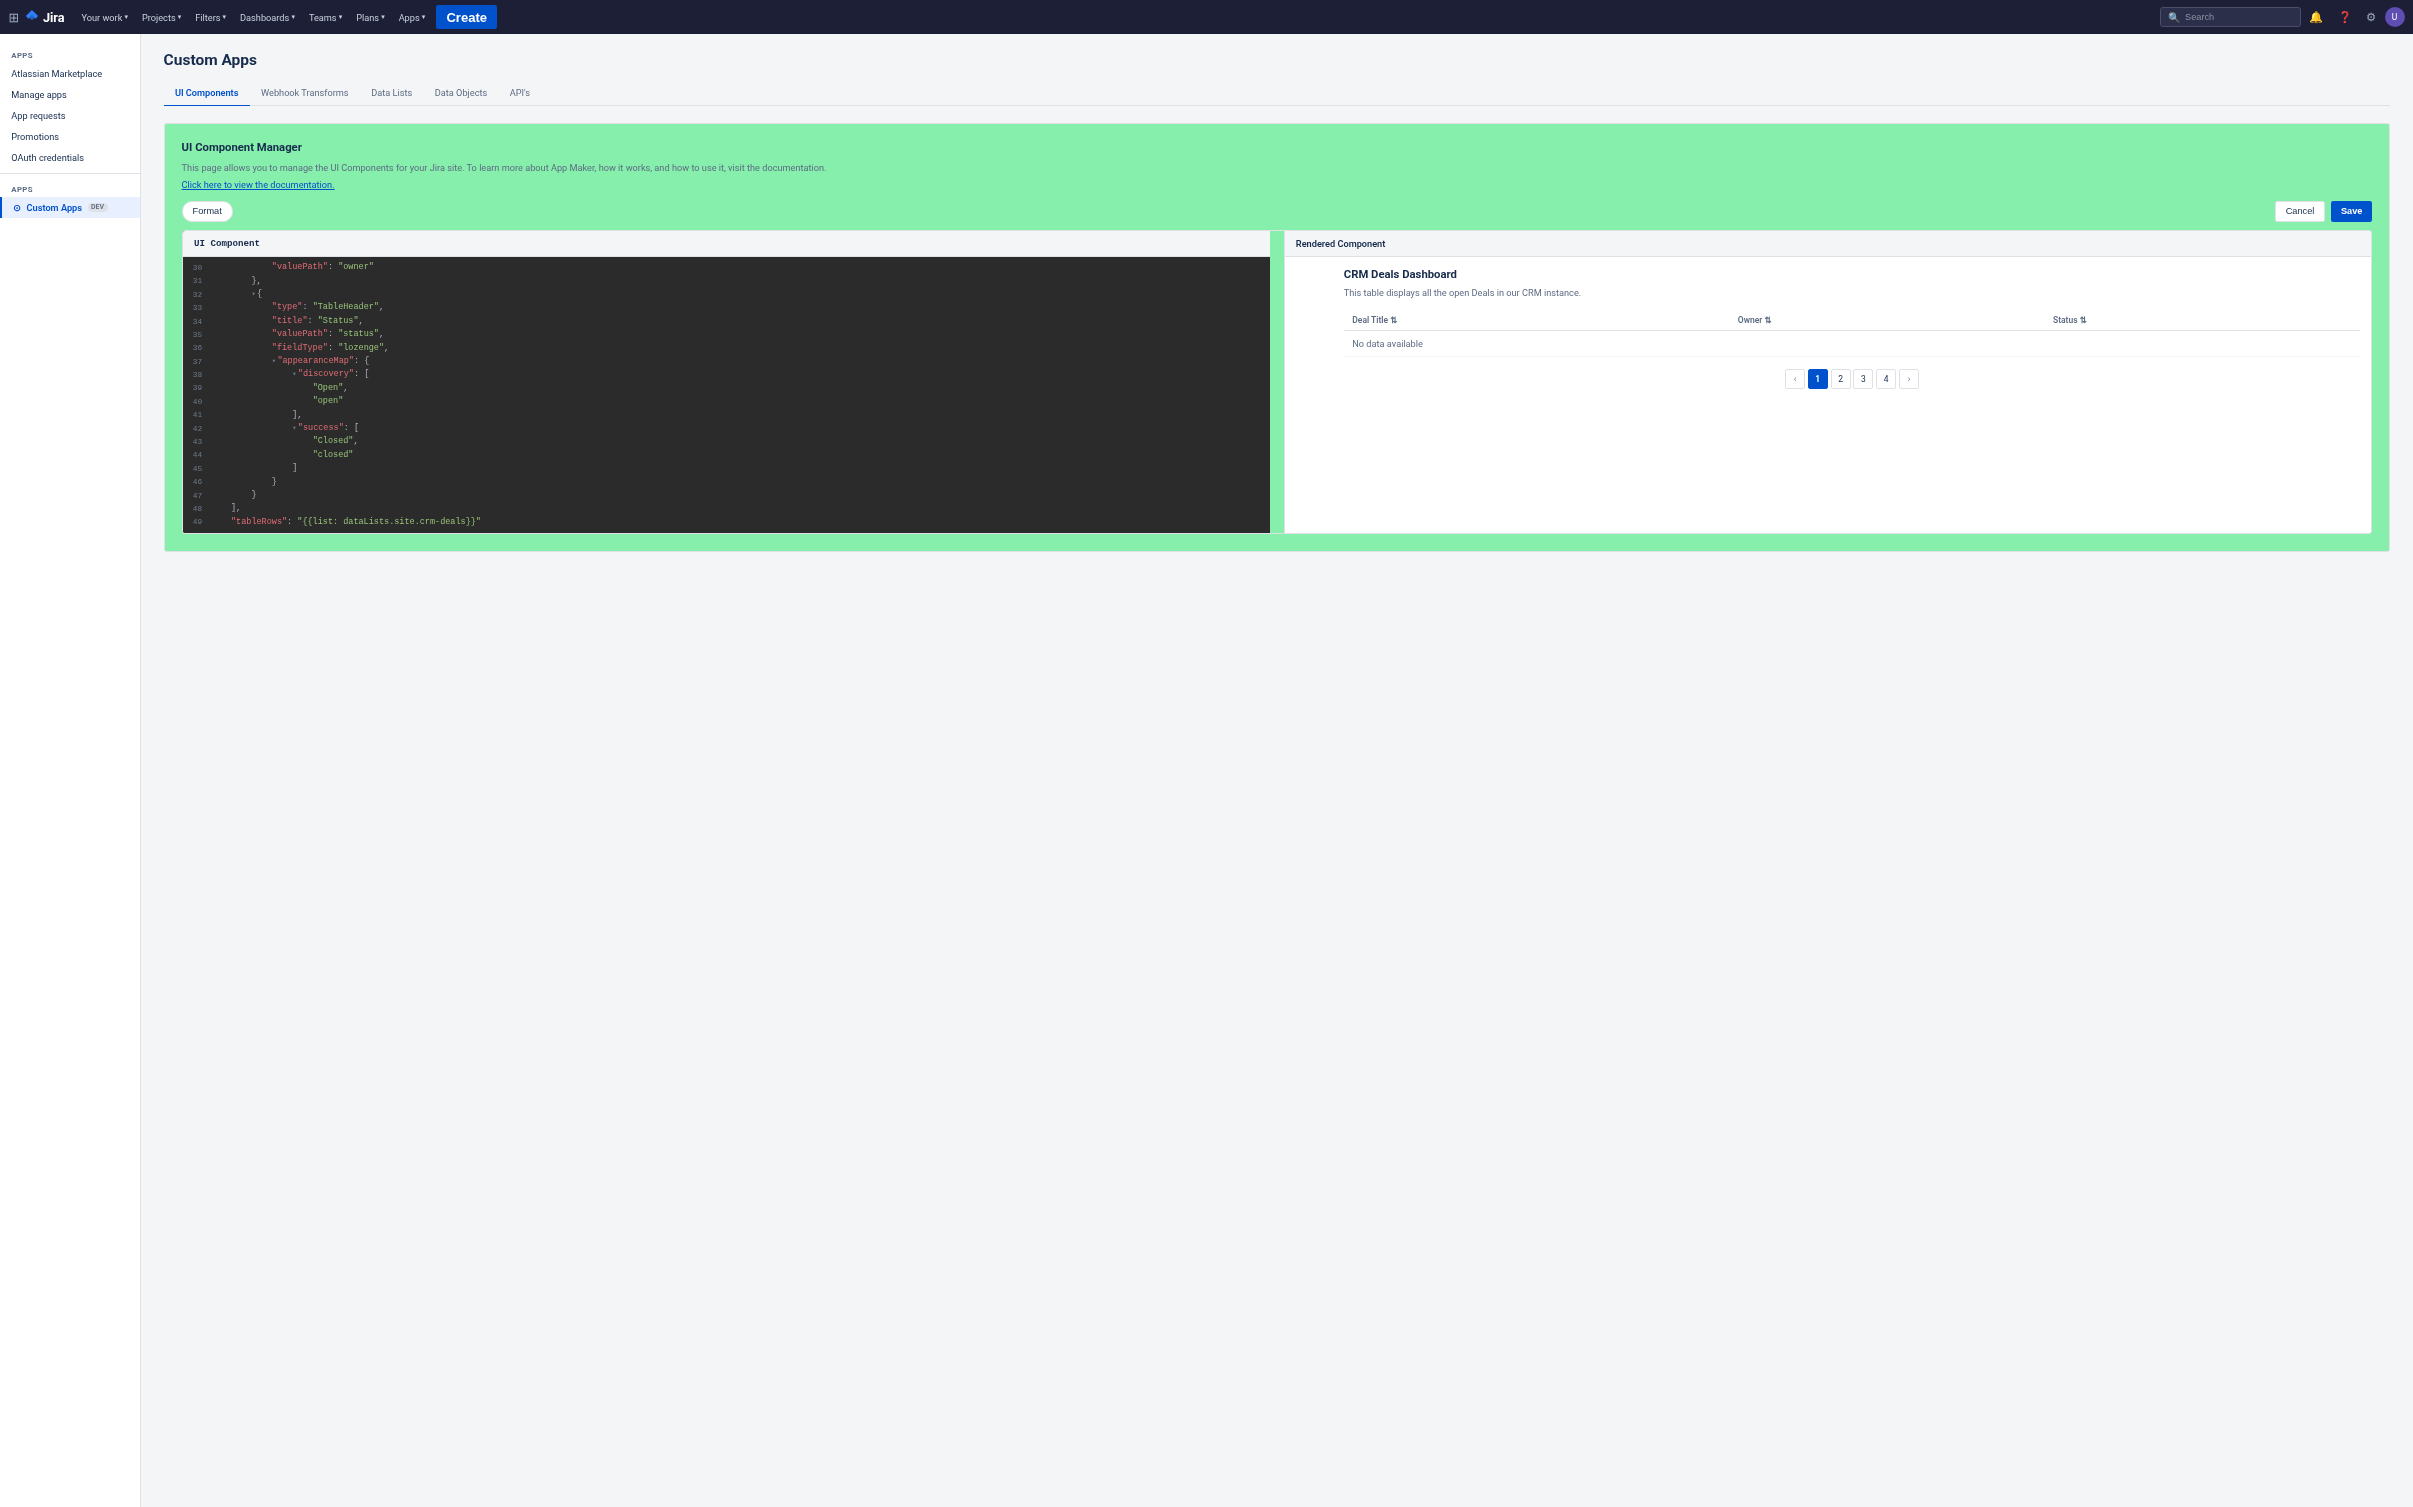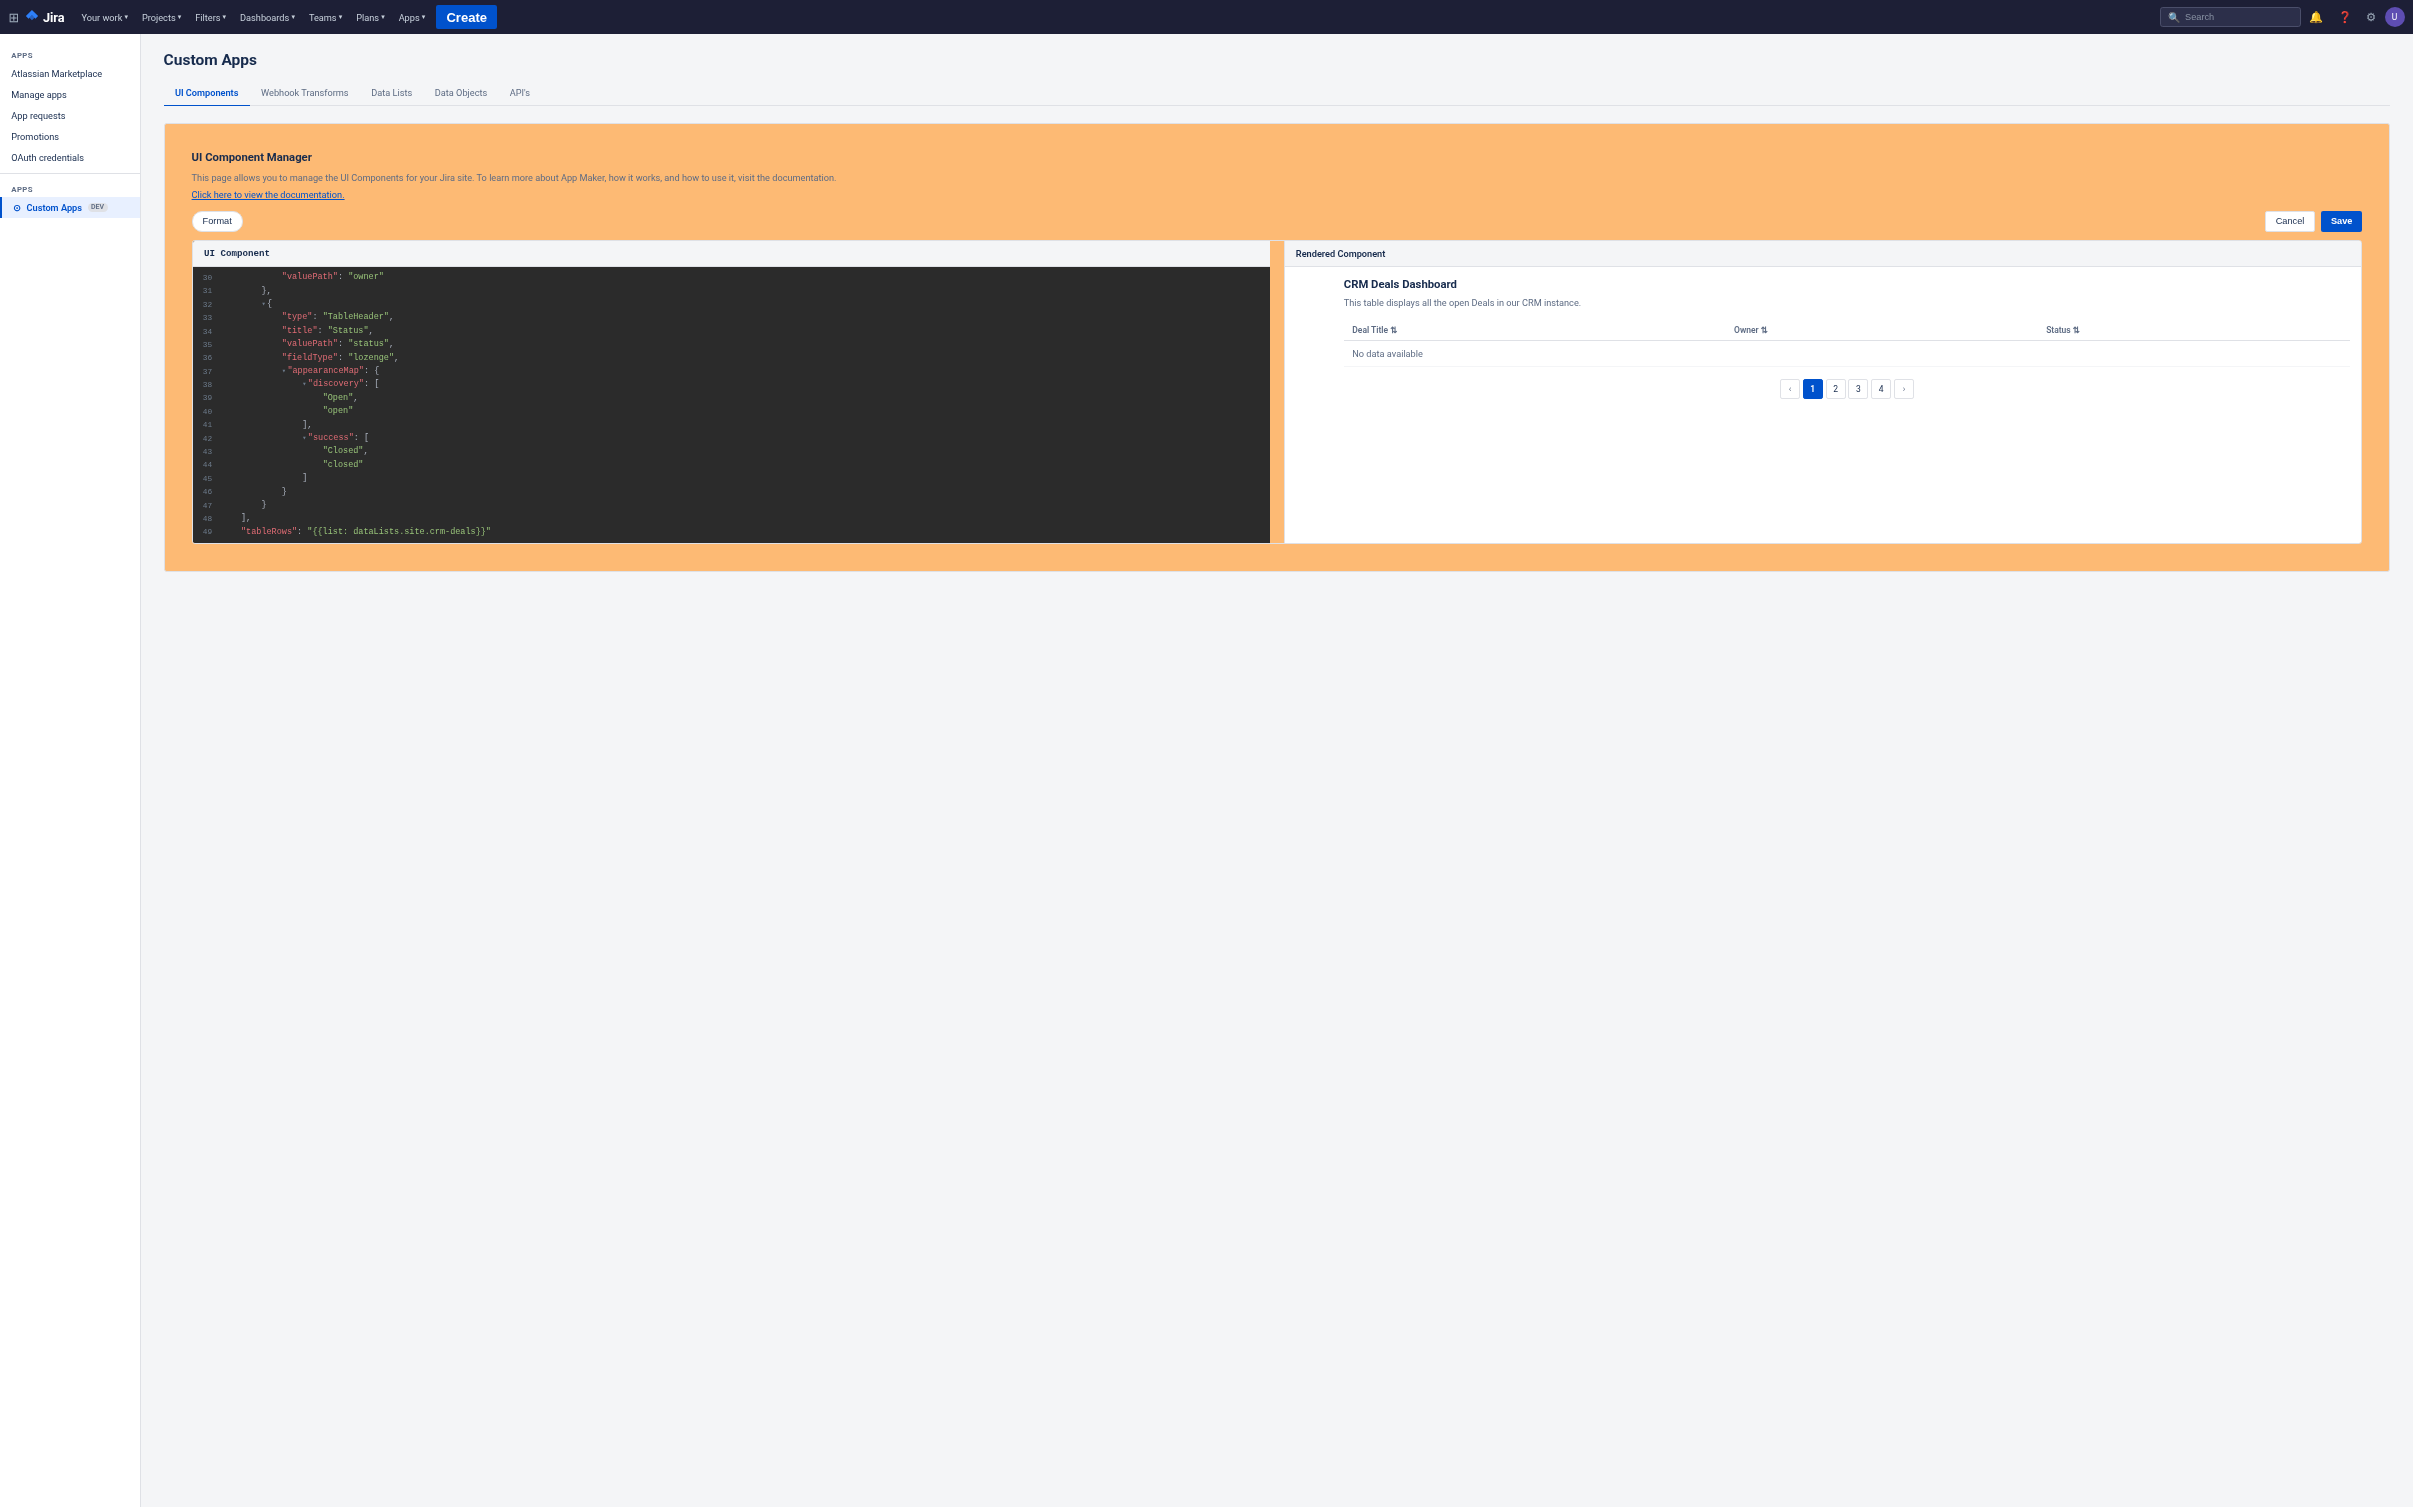--- a/index.html
+++ b/index.html
@@ -73,21 +73,21 @@
 
     
     .tabs { display: flex; gap: 0; border-bottom: 1.4px solid #dfe1e6; margin-bottom: 17px; }
     .tab {
       padding: 7px 11.3px; cursor: pointer; font-size: 9.2px; color: #5e6c84;
       border-bottom: 1.4px solid transparent; margin-bottom: -1.4px;
     }
     .tab.active { color: #0052cc; border-bottom-color: #0052cc; font-weight: 600; }
 
     
-    .content-area { background: #fdba74; border-radius: 2.8px; padding: 27px; border: 0.7px solid #dfe1e6; }
+    .content-area { background: #86efac; border-radius: 2.8px; padding: 17px; border: 0.7px solid #dfe1e6; }
     .section-title { font-size: 11.3px; font-weight: 700; color: #172b4d; margin-bottom: 7px; }
     .section-desc { font-size: 9.2px; color: #5e6c84; margin-bottom: 4.2px; line-height: 1.5; }
     .doc-link { color: #0052cc; text-decoration: underline; font-size: 9.2px; cursor: pointer; }
 
     
     .toolbar { display: flex; align-items: center; justify-content: space-between; margin: 11.3px 0 8.5px; }
     .toolbar-left { display: flex; gap: 5.6px; }
     .toolbar-right { display: flex; gap: 5.6px; }
     .btn-format {
       background: #fff; border: 0.7px solid #dfe1e6; border-radius: 10px;

